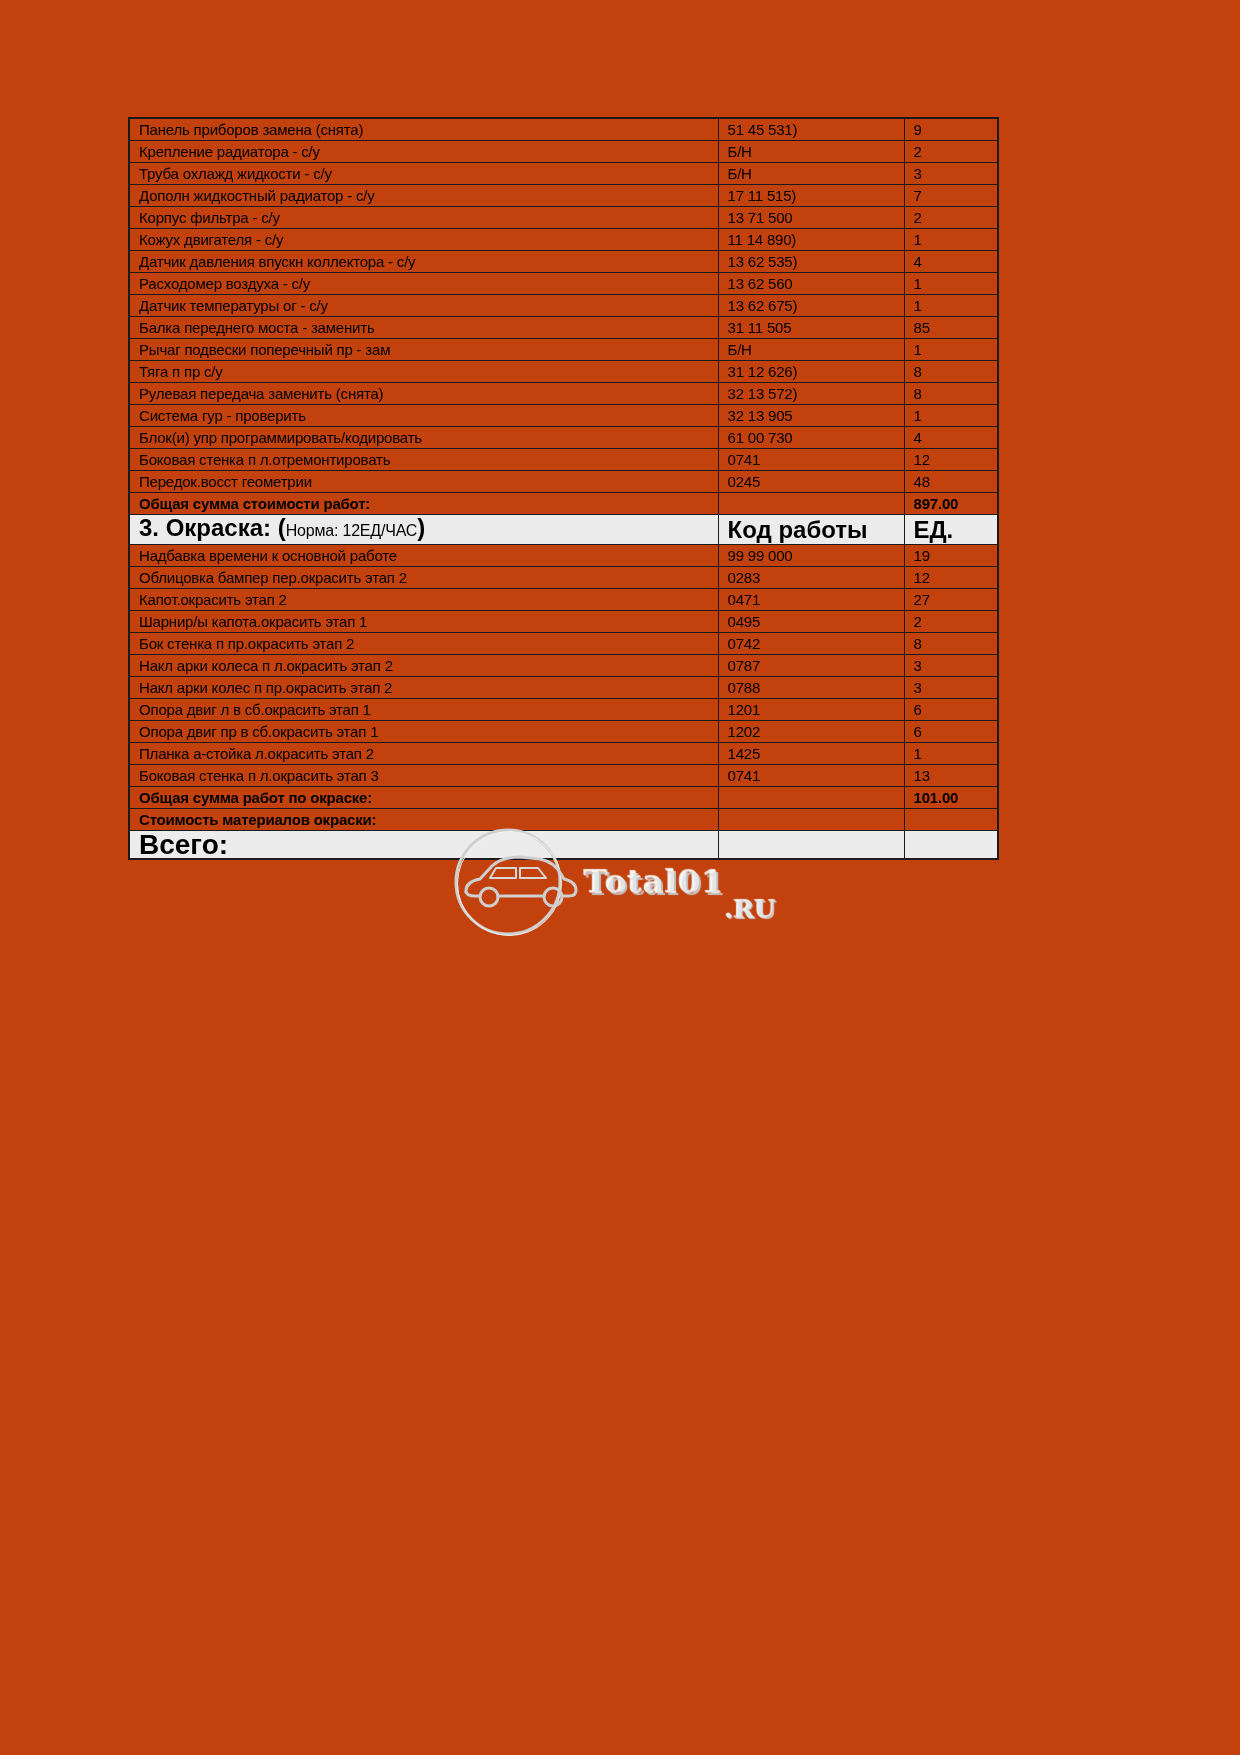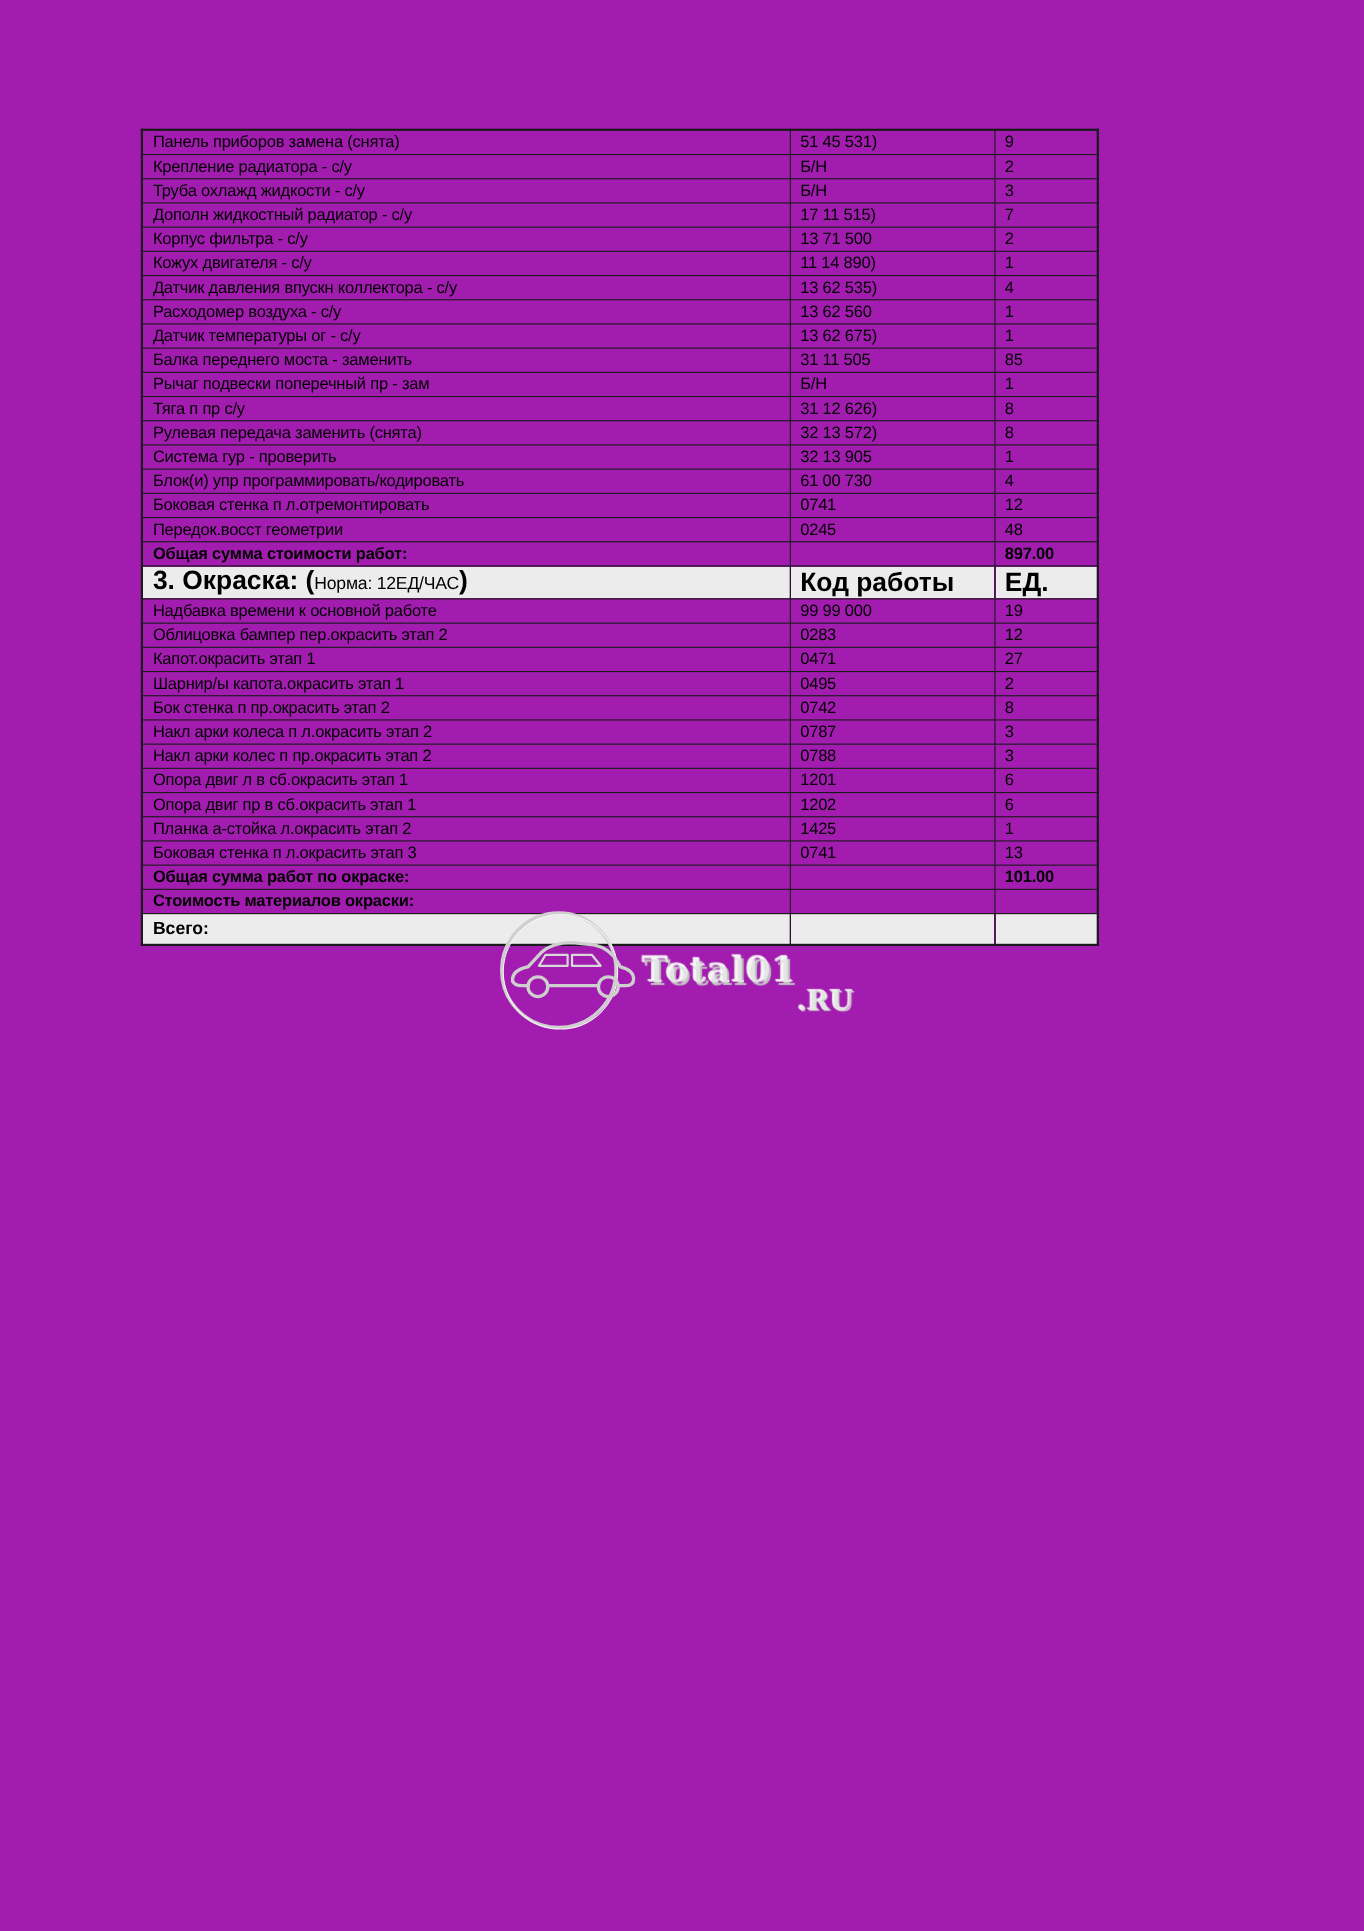--- a/index.html
+++ b/index.html
@@ -1,20 +1,20 @@
 <!DOCTYPE html>
 <html lang="ru"><head>
 <meta charset="utf-8">
 <style>
   html, body { margin: 0; padding: 0; }
   body { width: 1240px; height: 1755px; background: #ffffff; overflow: hidden; }
   .page {
     position: relative;
     width: 1240px; height: 1755px;
-    background: #a21caf;
+    background: #c2410c;
     font-family: "Liberation Sans", sans-serif;
     color: #000;
   }
   table.estimate {
     position: absolute;
     left: 128px; top: 117px;
     width: 869px;
     border-collapse: collapse;
     table-layout: fixed;
     border: 2px solid #1a1a1a;
@@ -37,21 +37,21 @@
     height: 29px;
   }
   tr.row-section .hdr-bold { font-weight: bold; font-size: 24px; letter-spacing: 0; }
   tr.row-section .hdr-normal { font-weight: normal; font-size: 16px; }
   tr.row-section td.code-cell,
   tr.row-section td.units-cell { font-weight: bold; font-size: 24px; letter-spacing: 0; }
   tr.row-grand td {
     background: #ececec;
     height: 27px;
     font-weight: bold;
-    font-size: 16px;
+    font-size: 28px;
     letter-spacing: 0;
   }
   .watermark {
     position: absolute;
     left: 452px; top: 826px;
     display: flex;
     align-items: center;
     z-index: 5;
     pointer-events: none;
   }
@@ -186,21 +186,21 @@
           <td class="work-cell">Надбавка времени к основной работе</td>
           <td class="code-cell">99 99 000</td>
           <td class="units-cell">19</td>
         </tr>
         <tr class="row-item">
           <td class="work-cell">Облицовка бампер пер.окрасить этап 2</td>
           <td class="code-cell">0283</td>
           <td class="units-cell">12</td>
         </tr>
         <tr class="row-item">
-          <td class="work-cell">Капот.окрасить этап 1</td>
+          <td class="work-cell">Капот.окрасить этап 2</td>
           <td class="code-cell">0471</td>
           <td class="units-cell">27</td>
         </tr>
         <tr class="row-item">
           <td class="work-cell">Шарнир/ы капота.окрасить этап 1</td>
           <td class="code-cell">0495</td>
           <td class="units-cell">2</td>
         </tr>
         <tr class="row-item">
           <td class="work-cell">Бок стенка п пр.окрасить этап 2</td>

